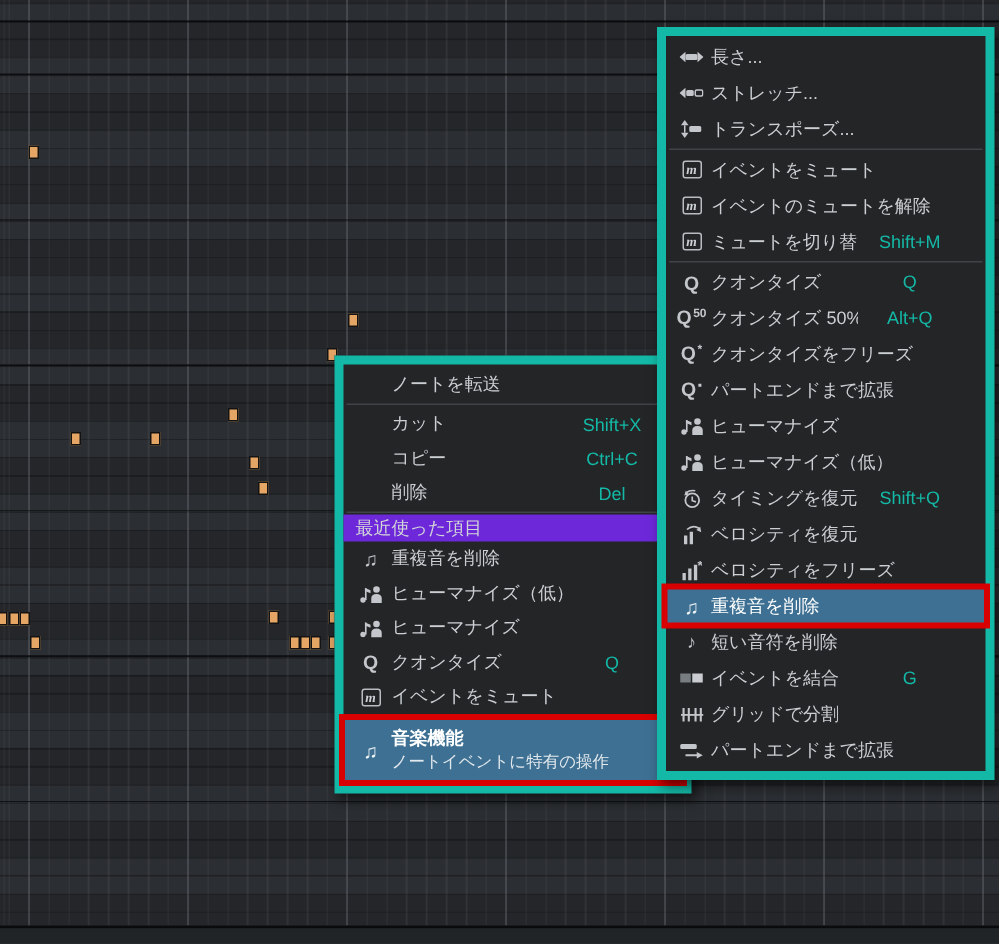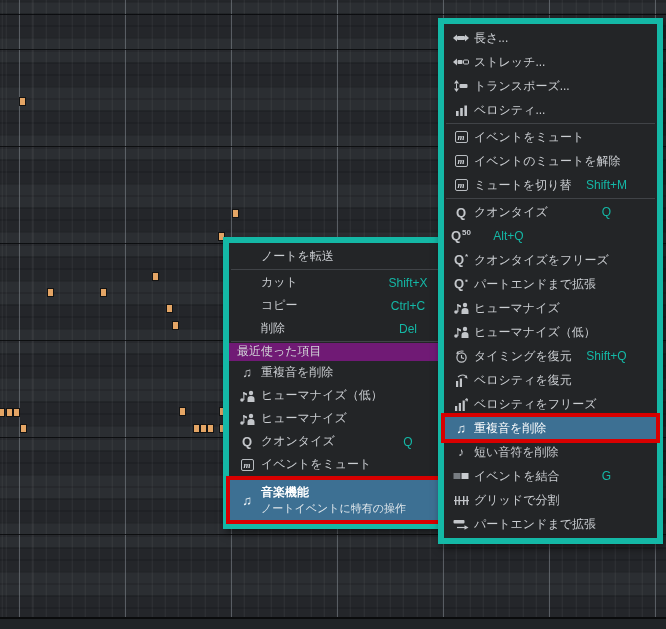--- a/index.html
+++ b/index.html
@@ -44,21 +44,21 @@
     color:#c3c6ca;font-size:13px;line-height:1;
   }
   .m-left .mi-icon{width:28px;}
   .mi-label{flex:1;overflow:hidden;}
   .mi-shortcut{flex:none;text-align:center;color:#14b8a6;}
   .m-left .mi-shortcut{width:62px;}
   .m-right .mi-shortcut{width:69px;}
   .mi-arrow{flex:none;width:10px;text-align:right;font-size:9px;color:#c3c6ca;}
   .menu-sep{height:1px;background:#404347;margin:1px 2px;}
   .menu-header{
-    height:18px;display:flex;background:#701a75;
+    height:18px;display:flex;align-items:center;background:#6d28d9;
     padding:0 6px 0 8px;color:#d2d5d8;box-sizing:border-box;
   }
   .hl{background:#3d7093;color:#ffffff;}
   .hl .mi-icon,.hl .mi-shortcut,.hl .mi-arrow{color:#eef3f6;}
   .red-box{outline:4px solid #d80000;outline-offset:-1px;z-index:3;}
   
   .menu-item-2l{
     display:flex;align-items:center;height:42px;padding:0 6px 0 4px;
     box-sizing:border-box;position:relative;
   }
@@ -221,31 +221,20 @@
         <svg class="icon-svg" width="14" height="12" viewBox="0 0 14 12" fill="none">
           <polygon points="2.5,0 5,3.5 0,3.5" fill="#c3c6ca"></polygon>
           <polygon points="2.5,12 5,8.5 0,8.5" fill="#c3c6ca"></polygon>
           <rect x="2" y="3.5" width="1" height="5" fill="#c3c6ca"></rect>
           <rect x="5.5" y="4" width="8" height="4" rx="1" fill="#c3c6ca"></rect>
         </svg>
       </span>
       <span class="mi-label">トランスポーズ...</span>
       <span class="mi-arrow"></span>
     </div>
-    <div class="menu-item">
-      <span class="mi-icon">
-        <svg class="icon-svg" width="13" height="11" viewBox="0 0 13 11" fill="none">
-          <rect x="1" y="6" width="2.6" height="5" fill="#c3c6ca"></rect>
-          <rect x="5.2" y="3" width="2.6" height="8" fill="#c3c6ca"></rect>
-          <rect x="9.4" y="0.5" width="2.6" height="10.5" fill="#c3c6ca"></rect>
-        </svg>
-      </span>
-      <span class="mi-label">ベロシティ...</span>
-      <span class="mi-arrow"></span>
-    </div>
     <div class="menu-sep"></div>
     <div class="menu-item">
       <span class="mi-icon">
         <span class="mbox">m</span>
       </span>
       <span class="mi-label">イベントをミュート</span>
       <span class="mi-arrow"></span>
     </div>
     <div class="menu-item">
       <span class="mi-icon">
@@ -268,20 +257,21 @@
         <span class="qg">Q</span>
       </span>
       <span class="mi-label">クオンタイズ</span>
       <span class="mi-shortcut">Q</span>
       <span class="mi-arrow"></span>
     </div>
     <div class="menu-item">
       <span class="mi-icon">
         <span class="qg">Q<sup>50</sup></span>
       </span>
+      <span class="mi-label">クオンタイズ 50%</span>
       <span class="mi-shortcut">Alt+Q</span>
       <span class="mi-arrow"></span>
     </div>
     <div class="menu-item">
       <span class="mi-icon">
         <span class="qg">Q<sup>*</sup></span>
       </span>
       <span class="mi-label">クオンタイズをフリーズ</span>
       <span class="mi-arrow"></span>
     </div>

